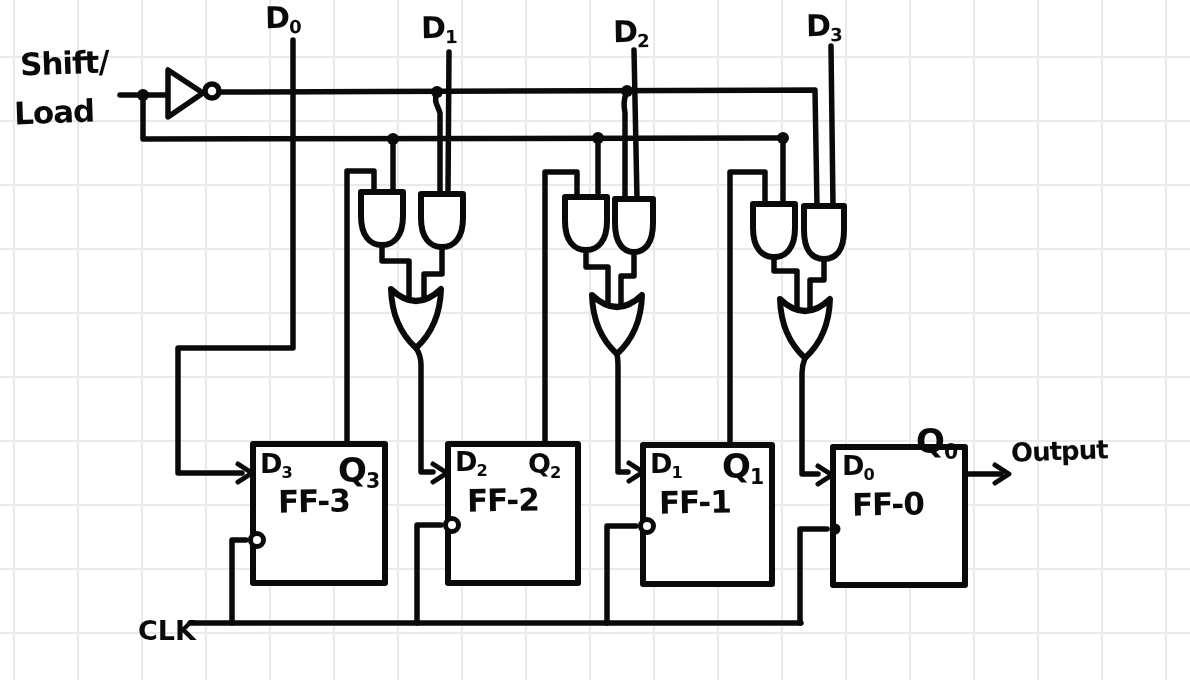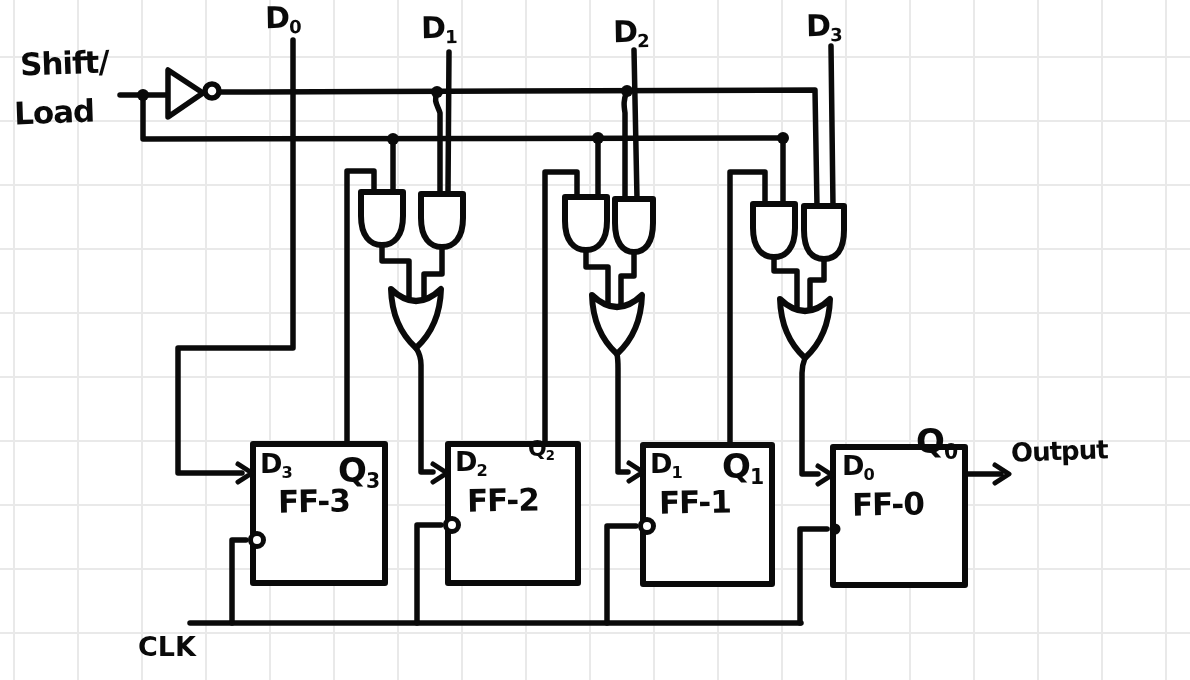--- a/index.html
+++ b/index.html
@@ -149,33 +149,33 @@
     <span>D</span><span class="sub">3</span></div>
 
   <div class="lbl" style="left:260px;top:450px;font-size:27px">
     <span>D</span><span class="sub">3</span></div>
   <div class="lbl" style="left:338px;top:453px;font-size:34px">
     <span>Q</span><span class="sub">3</span></div>
   <div class="lbl hand" style="left:278px;top:486px;font-size:31px">FF-3</div>
 
   <div class="lbl" style="left:455px;top:448px;font-size:27px">
     <span>D</span><span class="sub">2</span></div>
-  <div class="lbl" style="left:528px;top:438px;font-size:22px">
+  <div class="lbl" style="left:528px;top:450px;font-size:27px">
     <span>Q</span><span class="sub">2</span></div>
   <div class="lbl hand" style="left:467px;top:485px;font-size:31px">FF-2</div>
 
   <div class="lbl" style="left:650px;top:450px;font-size:27px">
     <span>D</span><span class="sub">1</span></div>
   <div class="lbl" style="left:722px;top:449px;font-size:34px">
     <span>Q</span><span class="sub">1</span></div>
   <div class="lbl hand" style="left:659px;top:487px;font-size:31px">FF-1</div>
 
   <div class="lbl" style="left:842px;top:452px;font-size:27px">
     <span>D</span><span class="sub">0</span></div>
   <div class="lbl" style="left:916px;top:424px;font-size:34px">
     <span>Q</span><span class="sub">0</span></div>
   <div class="lbl hand" style="left:852px;top:489px;font-size:31px">FF-0</div>
 
-  <div class="lbl" style="left:138px;top:633px;font-size:27px;letter-spacing:0">CLK</div>
+  <div class="lbl" style="left:138px;top:617px;font-size:27px;letter-spacing:0">CLK</div>
 
   <div class="lbl tilt" style="left:1011px;top:438px;font-size:26px">Output</div>
 
 </div>
 
 </body></html>

